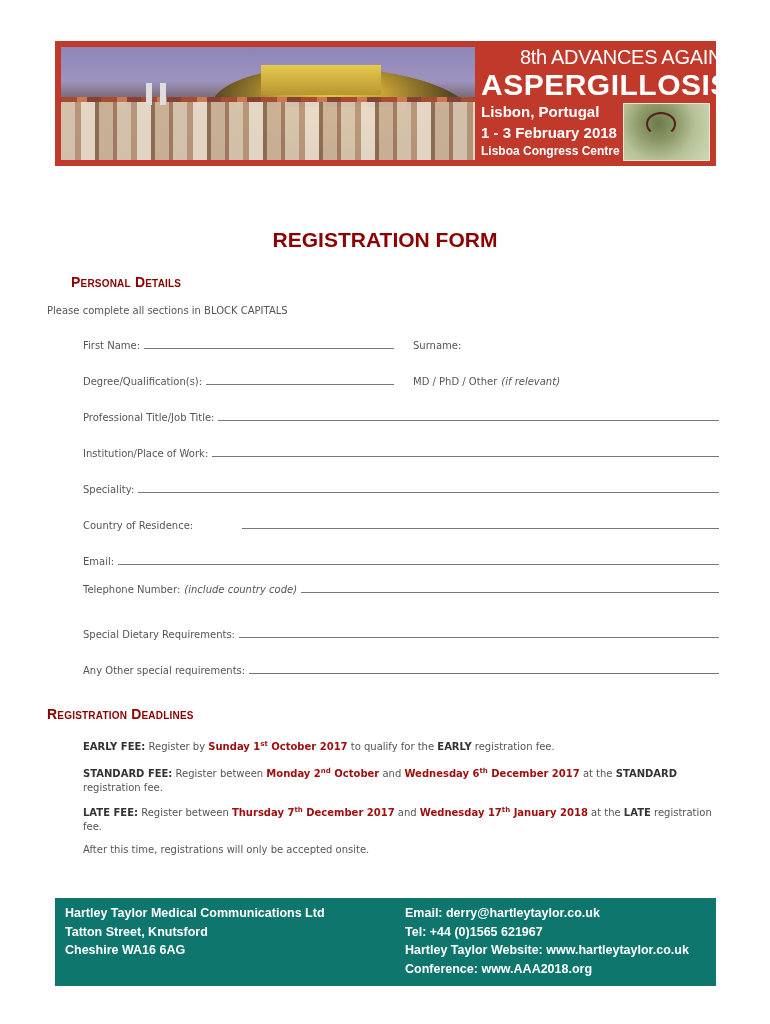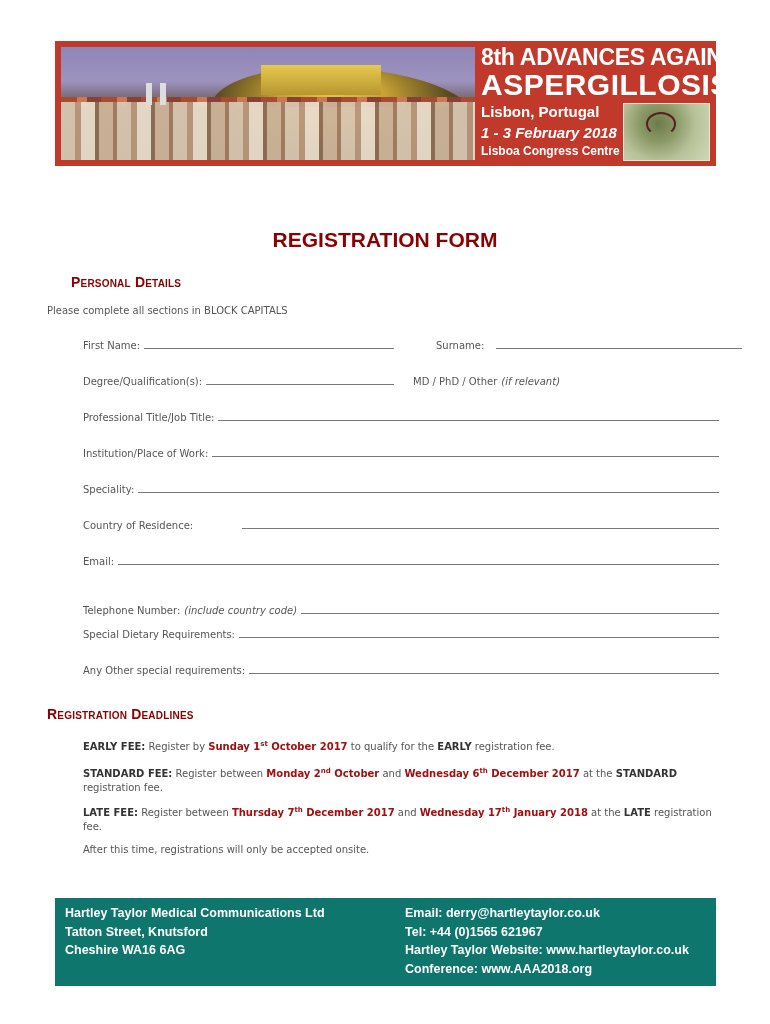--- a/index.html
+++ b/index.html
@@ -13,24 +13,24 @@
     background: radial-gradient(ellipse at 45% 30%, #e8c440 0%, #c7a234 25%, #5b4b22 55%, #3d3526 80%); border-radius: 40% 60% 0 0; }
   .banner-photo .castle { position: absolute; left: 200px; top: 18px; width: 120px; height: 30px;
     background: linear-gradient(180deg, #e6c94e, #b89631); }
   .banner-photo .town { position: absolute; left: 0; top: 55px; width: 414px; height: 60px;
     background: repeating-linear-gradient(90deg, #d8c6b0 0 14px, #b9977c 14px 20px, #e9dccb 20px 34px, #8d6d55 34px 38px, #cdb49a 38px 52px, #a27c62 52px 56px); opacity: .95; }
   .banner-photo .roofs { position: absolute; left: 0; top: 50px; width: 414px; height: 10px;
     background: repeating-linear-gradient(90deg, #a44d33 0 16px, #c97a55 16px 26px, #874236 26px 40px); }
   .banner-photo .towers { position: absolute; left: 75px; top: 36px; width: 40px; height: 22px;
     background: linear-gradient(90deg, transparent 0 10px, #ddd 10px 16px, transparent 16px 24px, #ddd 24px 30px, transparent 30px); }
   .banner-text { position: absolute; left: 426px; top: 4px; color: #fff; font-family: "Liberation Sans", sans-serif; }
-  .banner-t1 { font-size: 23px; font-weight: bold; line-height: 24px; letter-spacing: -0.3px; white-space: nowrap; }
+  .banner-t1 { font-size: 20px; font-weight: normal; line-height: 24px; letter-spacing: -0.3px; white-space: nowrap; margin-left: 39px; }
   .banner-t2 { font-size: 30px; font-weight: bold; line-height: 32px; letter-spacing: 0.5px; white-space: nowrap; }
   .banner-t3 { font-size: 15px; font-weight: bold; line-height: 21px; white-space: nowrap; }
-  .banner-t4 { font-size: 15px; font-weight: bold; line-height: 21px; white-space: nowrap; font-style: italic; }
+  .banner-t4 { font-size: 15px; font-weight: bold; line-height: 21px; white-space: nowrap; }
   .banner-t5 { font-size: 12px; font-weight: bold; line-height: 17px; white-space: nowrap; }
   .banner-micro { position: absolute; left: 568px; top: 62px; width: 87px; height: 58px;
     background: radial-gradient(circle at 40% 35%, #6d7a4a 0%, #8c9a68 30%, #b7c299 60%, #cfd8b6 100%); border: 1px solid #e9e9d6; }
   .banner-micro .ring { position: absolute; left: 22px; top: 8px; width: 30px; height: 24px; border: 2px solid #5a1e1e; border-bottom-color: transparent; border-radius: 50%; }
 
   .title { position: absolute; left: 0; width: 770px; top: 228px; text-align: center; color: #8b0000;
     font-family: "Liberation Sans", sans-serif; font-weight: bold; font-size: 21px; }
   .section-heading { position: absolute; left: 47px; color: #8b0000; font-family: "Liberation Sans", sans-serif; font-weight: bold; font-variant: small-caps; font-size: 14px; letter-spacing: 0.2px; }
   .instr { position: absolute; left: 47px; top: 305px; font-size: 10px; color: #555; }
 
@@ -74,21 +74,21 @@
 
 <div class="title">REGISTRATION FORM</div>
 
 <div class="section-heading" style="top:274px;padding-left:24px;">Personal Details</div>
 <div class="instr">Please complete all sections in BLOCK CAPITALS</div>
 
 <div class="field" style="left:83px; top:340px; width:311px;">
   <span class="lbl">First Name:</span>
   <span class="line"></span>
 </div>
-<div class="field" style="left:436px; top:340px; width:306px;">
+<div class="field" style="left:413px; top:340px; width:306px;flex-direction:column;">
   <span class="lbl" style="margin-right:12px;">Surname:</span>
   <span class="line"></span>
 </div>
 
 <div class="field" style="left:83px; top:376px; width:311px;">
   <span class="lbl">Degree/Qualification(s):</span>
   <span class="line"></span>
 </div>
 <div class="field" style="left:413px; top:376px;">
   <span class="lbl">MD / PhD / Other</span>
@@ -113,21 +113,21 @@
 <div class="field" style="left:83px; top:520px; width:636px;gap:45px;">
   <span class="lbl">Country of Residence:</span>
   <span class="line"></span>
 </div>
 
 <div class="field" style="left:83px; top:556px; width:636px;">
   <span class="lbl">Email:</span>
   <span class="line"></span>
 </div>
 
-<div class="field" style="left:83px; top:605px; width:636px;">
+<div class="field" style="left:83px; top:584px; width:636px;">
   <span class="lbl">Telephone Number:</span>
   <span class="hint">(include country code)</span>
   <span class="line"></span>
 </div>
 
 <div class="field" style="left:83px; top:629px; width:636px;justify-content:center;">
   <span class="lbl">Special Dietary Requirements:</span>
   <span class="line"></span>
 </div>
 

